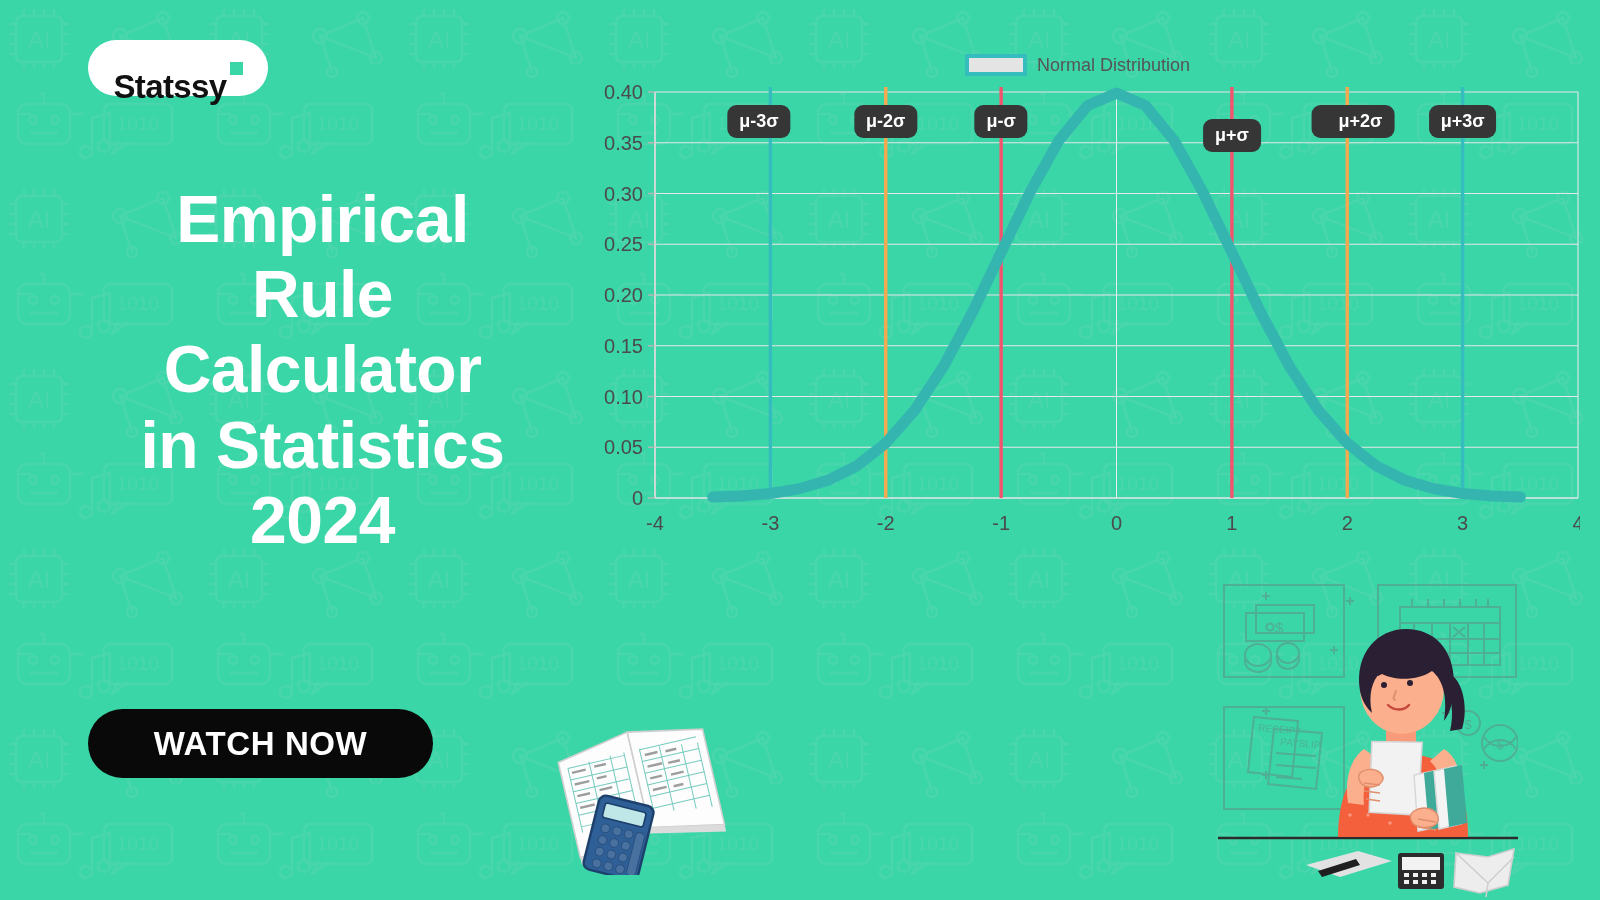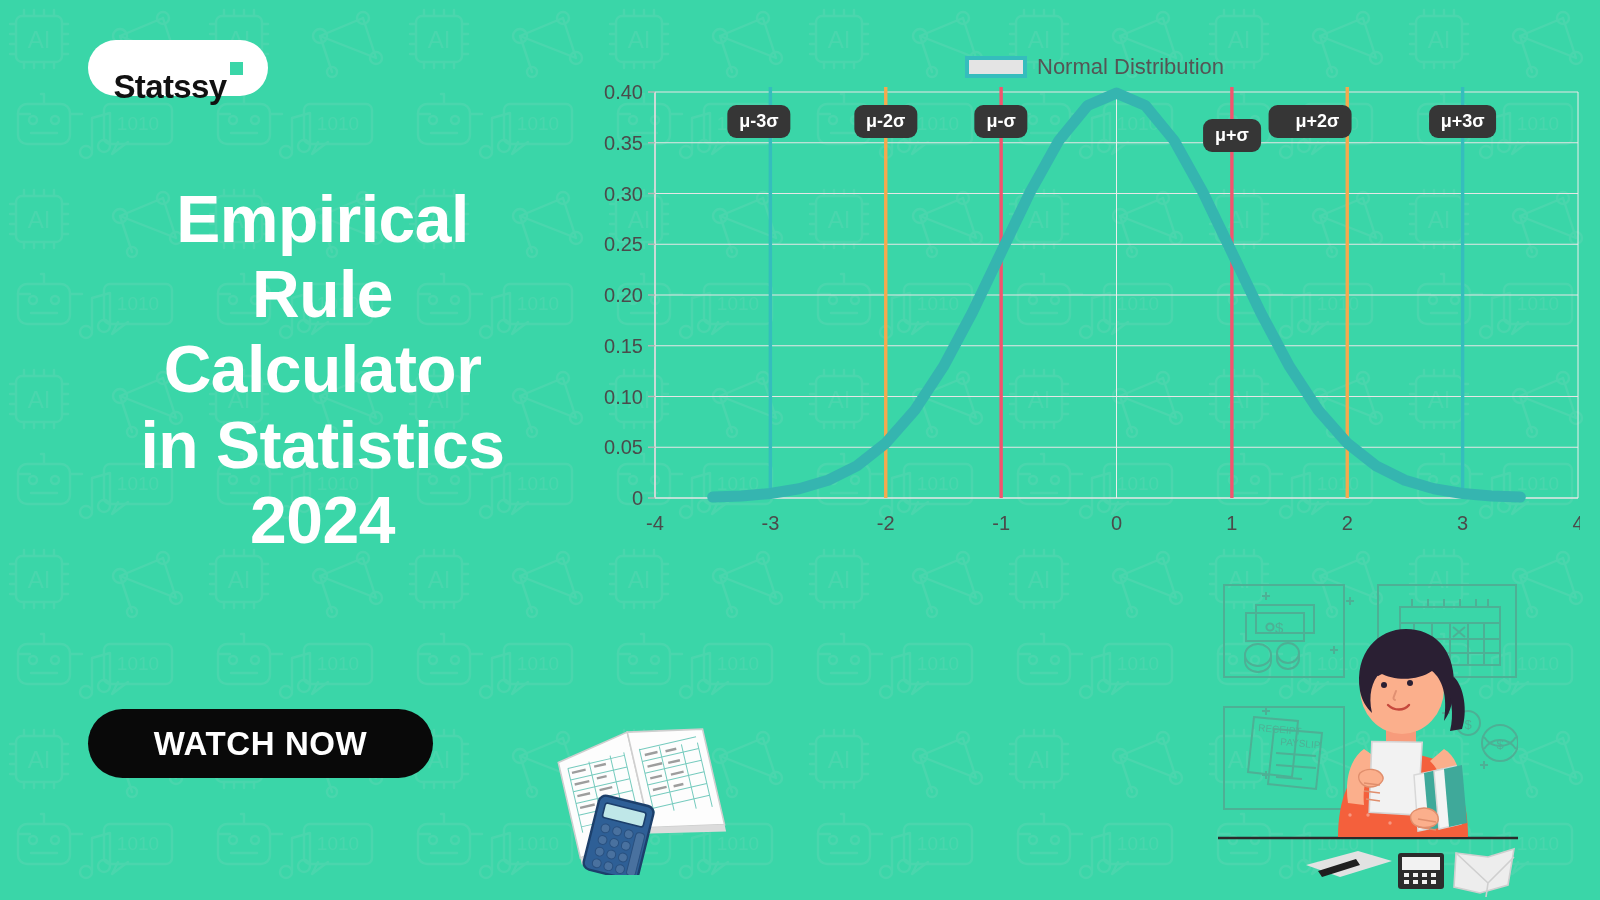--- a/index.html
+++ b/index.html
@@ -67,21 +67,21 @@
   .chart-svg  { position:absolute; inset:0; }
 
   .legend {
     position:absolute; left:365px; top:14px;
     display:flex; align-items:center; gap:10px;
   }
   .legend-swatch {
     width:62px; height:22px; background:#e4e4e4;
     border:4px solid #35BDBD;
   }
-  .legend-label { font-size:22px; color:#555; }
+  .legend-label { font-size:18px; color:#555; }
 
   .sigma-badge {
     position:absolute; transform:translateX(-50%);
     background:#363636; color:#fff;
     font-size:18px; font-weight:700;
     padding:7px 12px 8px; border-radius:9px;
     white-space:nowrap; line-height:1;
   }
 
   
@@ -212,21 +212,21 @@
         <line x1="747.25" x2="747.25" y1="47" y2="458" stroke="#F5A94E" stroke-width="3.4"></line>
         <line x1="862.625" x2="862.625" y1="47" y2="458" stroke="#35BDBD" stroke-width="3.4"></line>
         <path d="M 112.69 457.09 L 141.53 455.97 L 170.38 453.53 L 199.22 448.76 L 228.06 440.24 L 256.91 425.82 L 285.75 403.19 L 314.59 370.41 L 343.44 326.56 L 372.28 272.66 L 401.13 212.37 L 429.97 152.38 L 458.81 100.62 L 487.66 65.50 L 516.50 53.12 L 545.34 65.50 L 574.19 100.62 L 603.03 152.38 L 631.88 212.37 L 660.72 272.66 L 689.56 326.56 L 718.41 370.41 L 747.25 403.19 L 776.09 425.82 L 804.94 440.24 L 833.78 448.76 L 862.63 453.53 L 891.47 455.97 L 920.31 457.09" fill="none" stroke="#35B5B0" stroke-width="11" stroke-linecap="round" stroke-linejoin="round"></path>
       </svg>
 
     <div id="badges">
         <div class="sigma-badge" style="left: 159px; top: 65px;">μ-3σ</div>
         <div class="sigma-badge" style="left: 285.75px; top: 65px;">μ-2σ</div>
         <div class="sigma-badge" style="left: 401.125px; top: 65px;">μ-σ</div>
         <div class="sigma-badge" style="left: 631.875px; top: 65px; margin-top: 14px;">μ+σ</div>
-        <div class="sigma-badge" style="left: 710px; top: 65px; padding-left: 27px;">μ+2σ</div>
+        <div class="sigma-badge" style="left: 753px; top: 65px; padding-left: 27px;">μ+2σ</div>
         <div class="sigma-badge" style="left: 862.625px; top: 65px;">μ+3σ</div>
       </div>
   </div>
 
   <svg class="illus-book" viewBox="0 0 190 175">
     <g transform="rotate(-13 95 87)">
       <path d="M18 44 L92 30 L92 128 L18 142 Z" fill="#fdfdfd" stroke="#cfcfcf" stroke-width="1.6"></path>
       <path d="M92 30 L166 44 L166 142 L92 128 Z" fill="#fdfdfd" stroke="#cfcfcf" stroke-width="1.6"></path>
       <path d="M18 142 L92 128 L92 134 L18 149 Z" fill="#dcdcdc"></path>
       <path d="M166 142 L92 128 L92 134 L166 149 Z" fill="#dcdcdc"></path>

